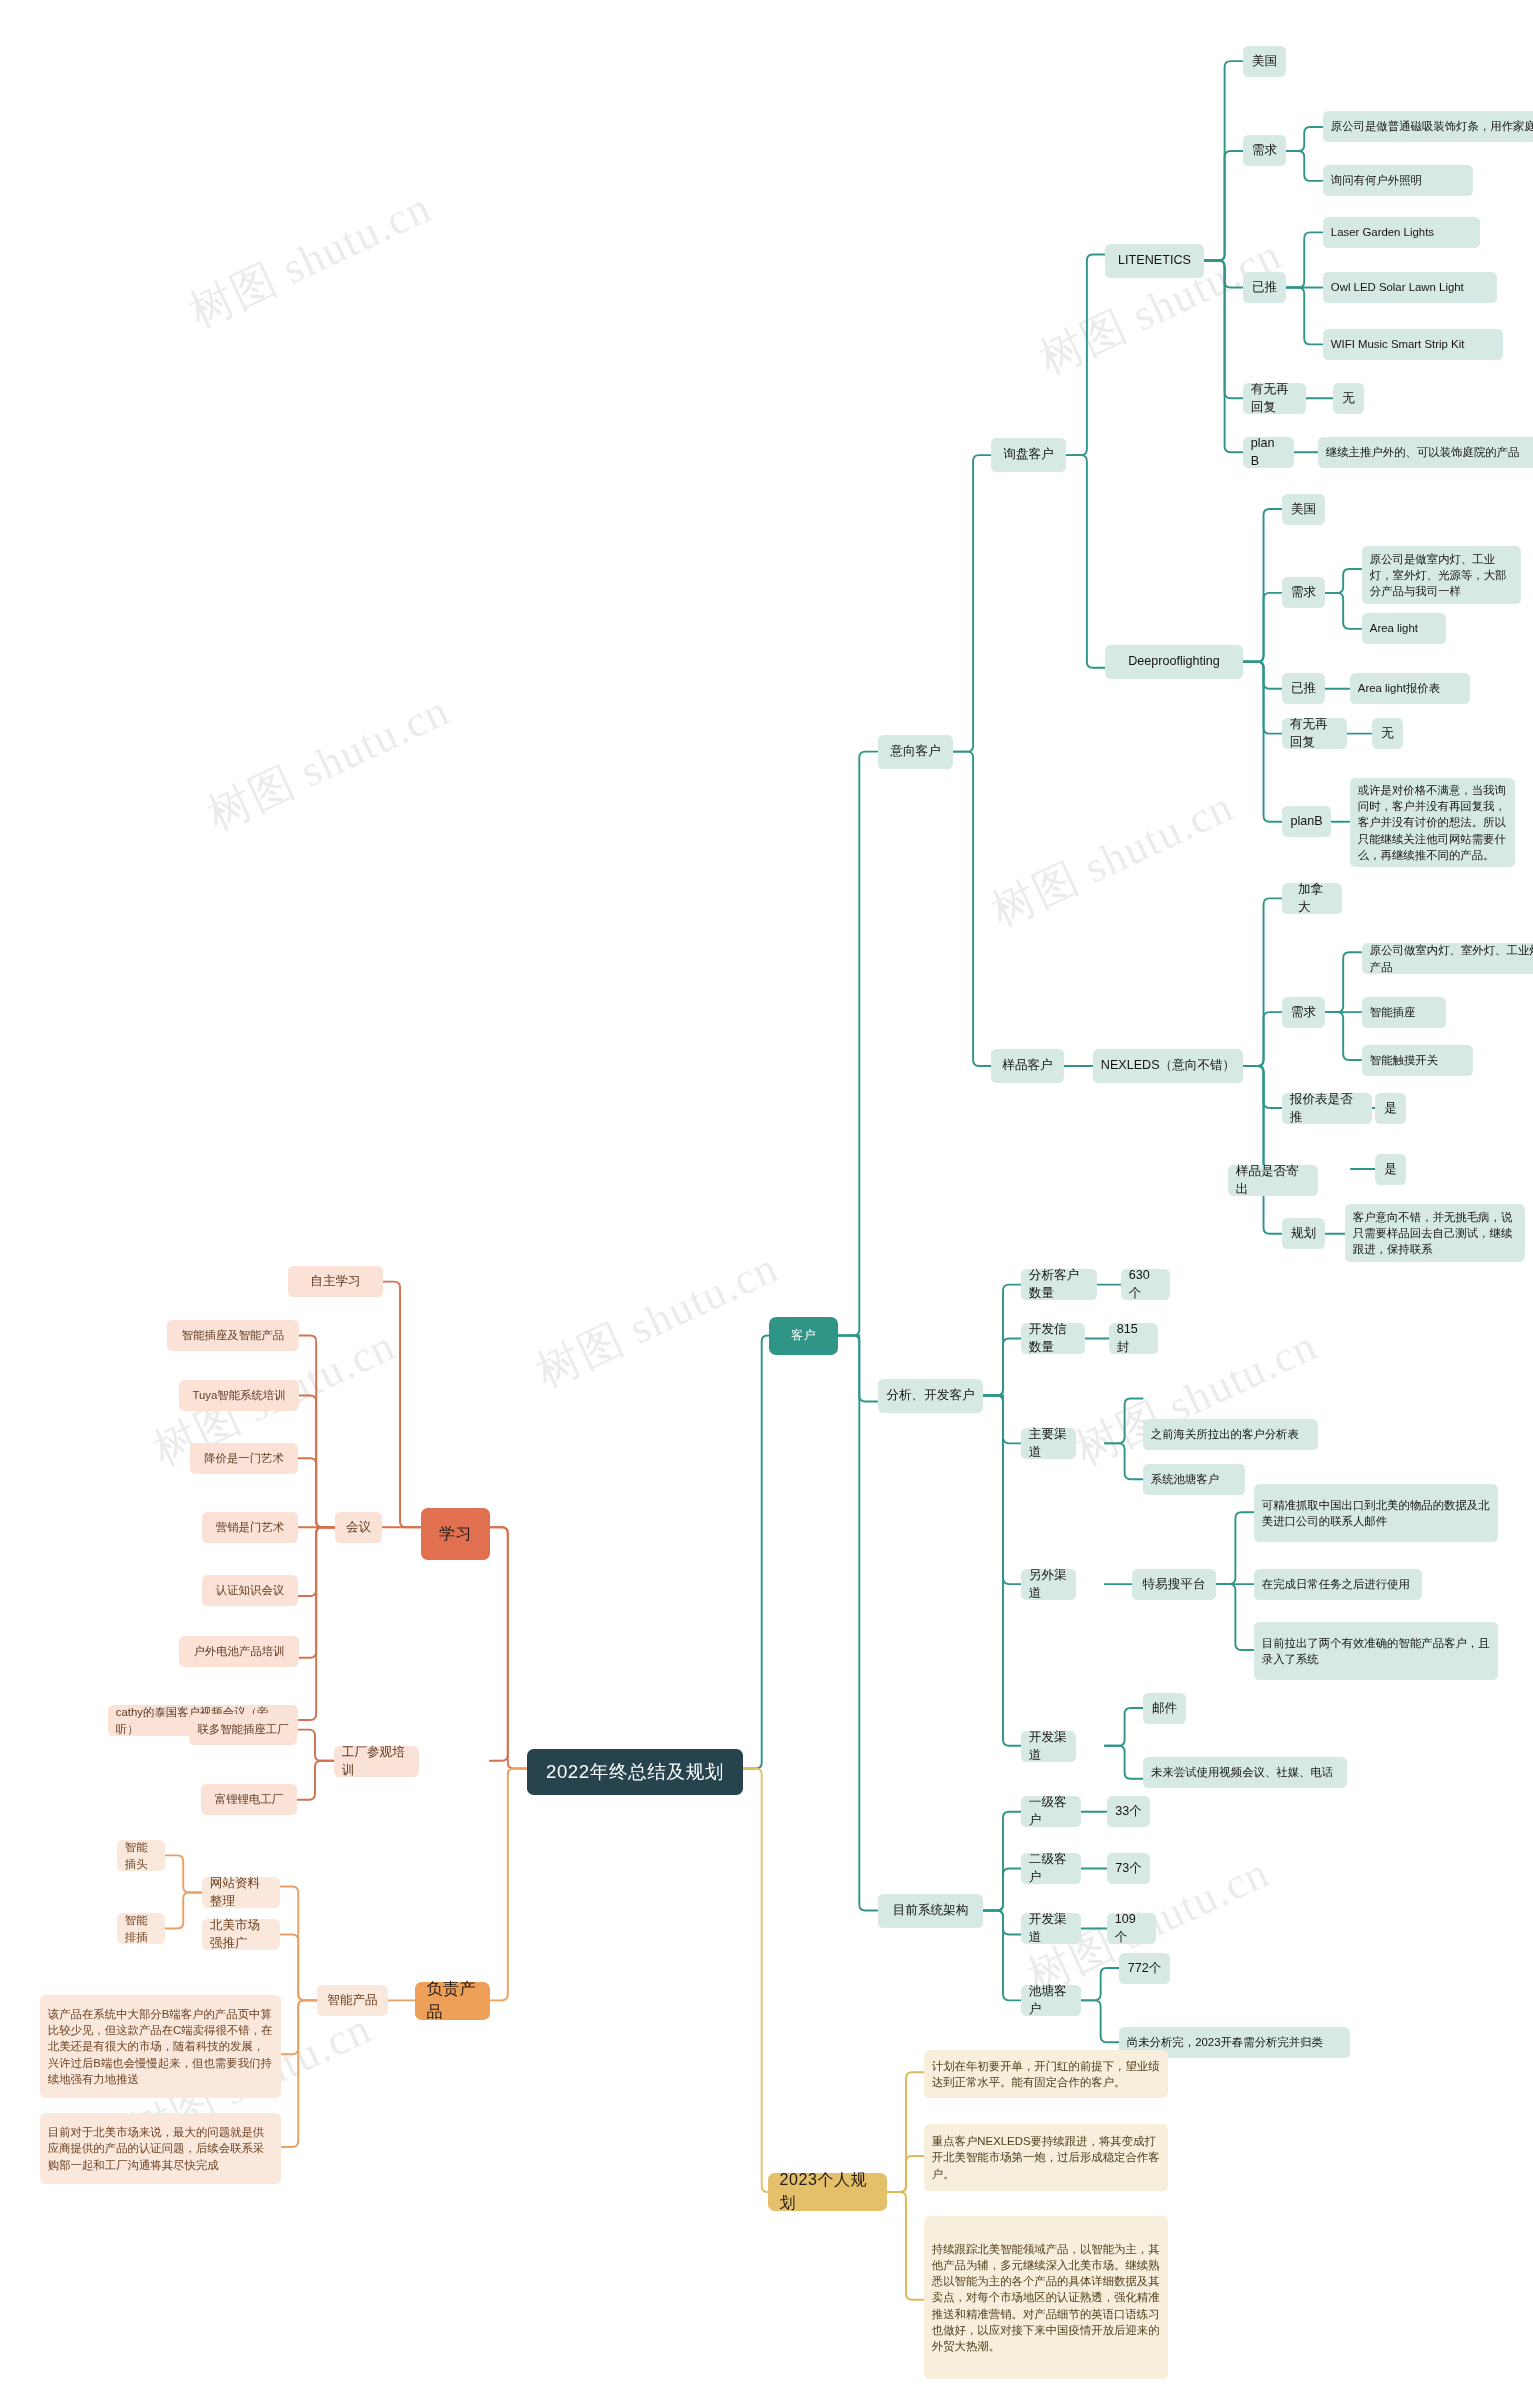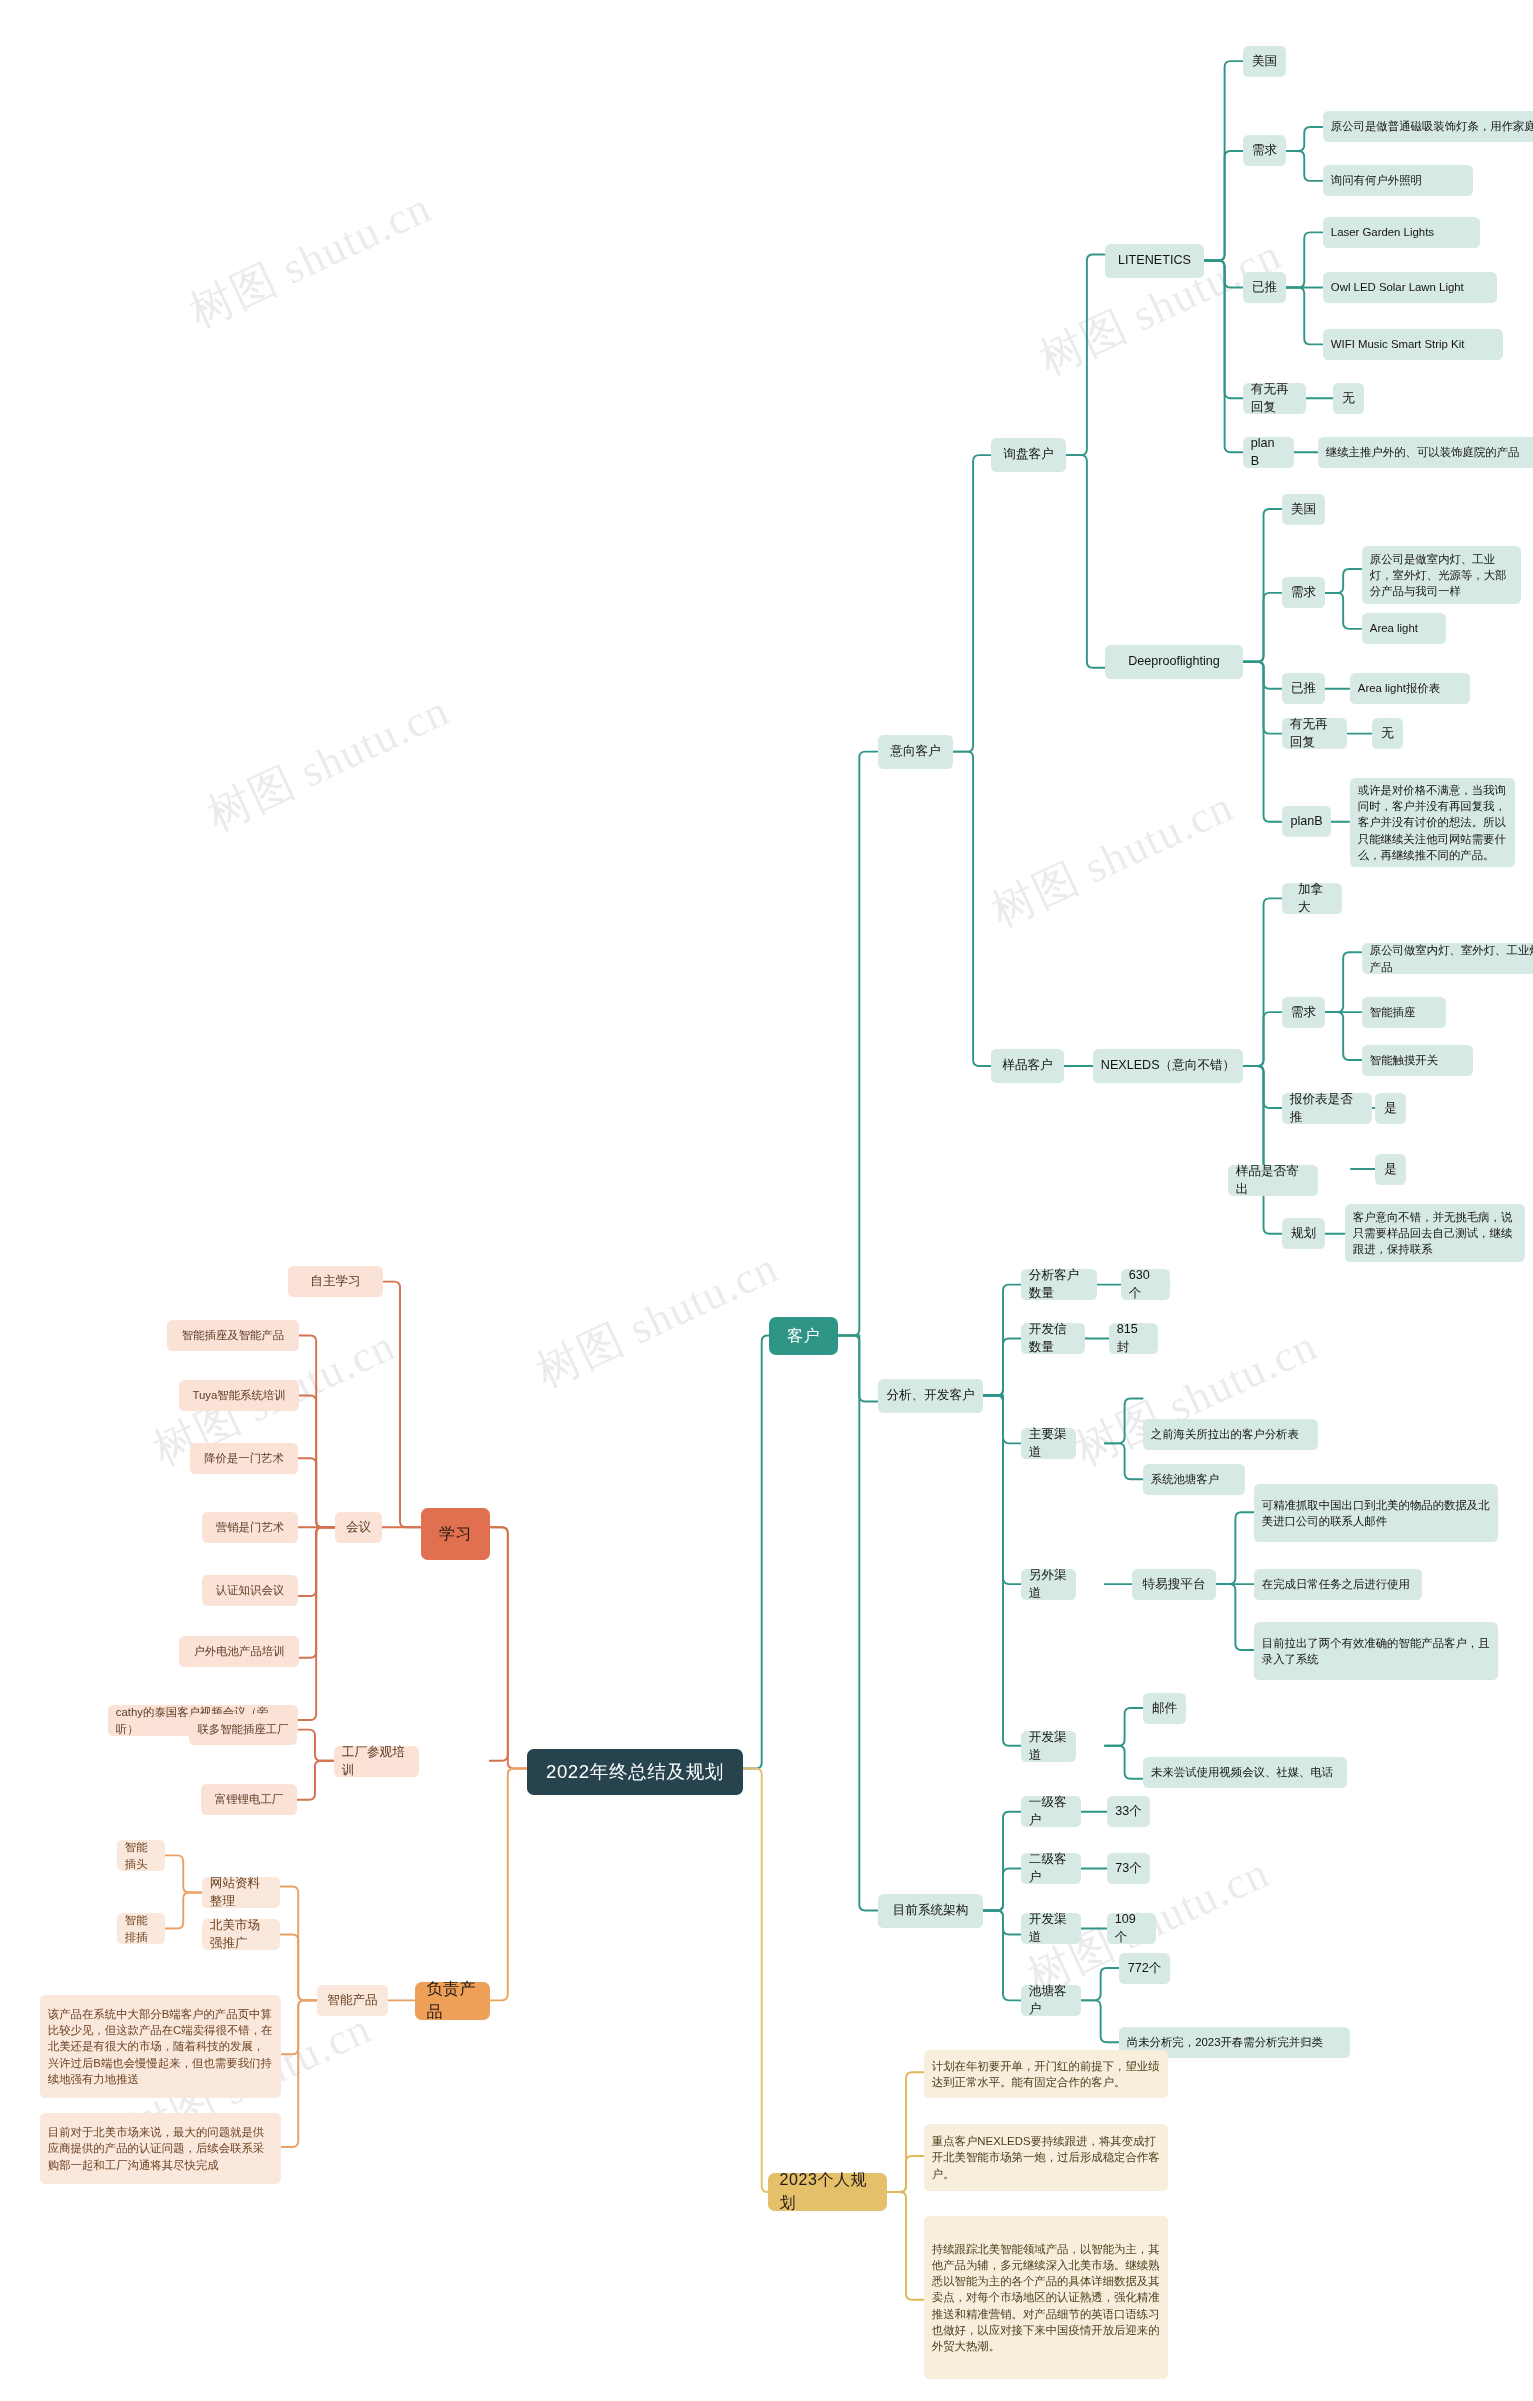--- a/index.html
+++ b/index.html
@@ -57,21 +57,21 @@
     color: #ffffff;
     font-size: 18.6px;
     border-radius: 6.6px;
     padding: 23px 13px;
     letter-spacing: 0.6px;
   }
   
   .n-main-green {
     background: #2f9587;
     color: #ffffff;
-    font-size: 16px;
+    font-size: 12px;
     border-radius: 7px;
     padding: 6px 11.4px;
     letter-spacing: 0.6px;
   }
   .n-main-orange {
     background: #e0704f;
     color: #231a16;
     font-size: 16px;
     border-radius: 6.6px;
     padding: 6px 11.4px;

